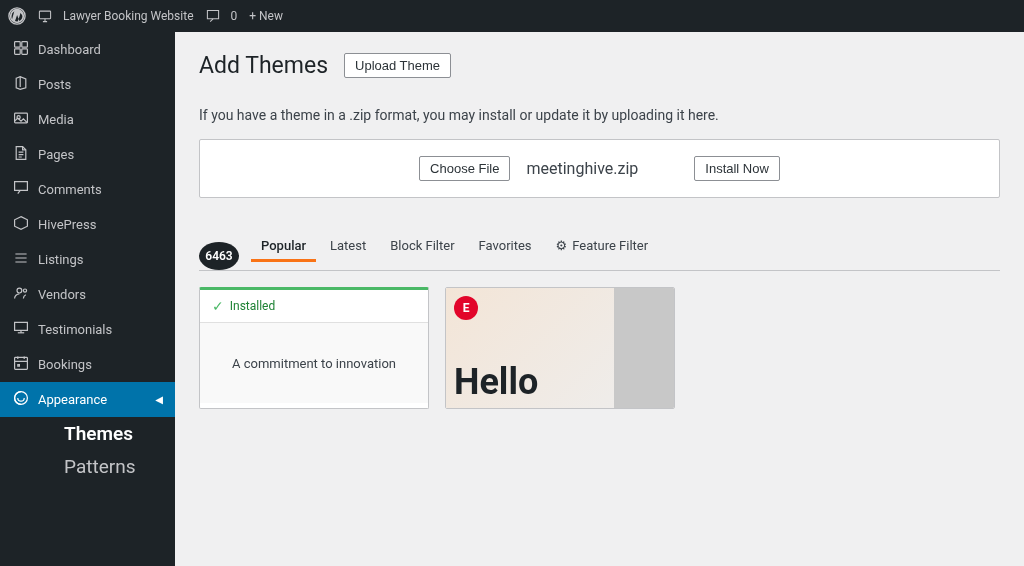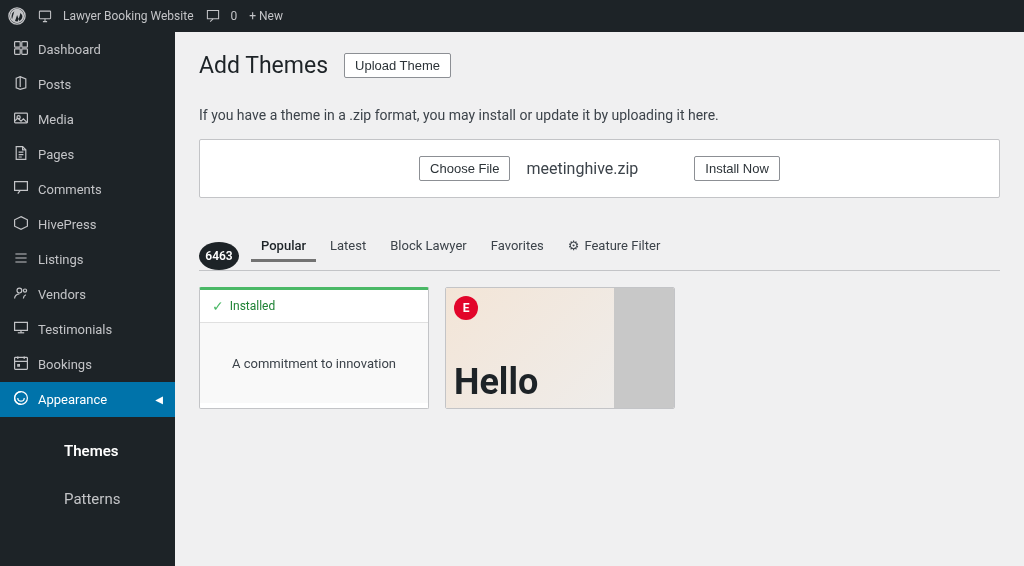--- a/index.html
+++ b/index.html
@@ -51,22 +51,21 @@
       white-space: nowrap;
     }
     .sidebar-item.active { background: #0073aa; color: #fff; }
     .sidebar-item .icon { font-size: 14px; width: 18px; text-align: center; flex-shrink: 0; }
     .sidebar-sub { padding-left: 32px; }
     .sidebar-sub-item {
       display: block;
       padding: 5px 0 5px 32px;
       color: #c3c4c7;
       cursor: pointer;
-      font-size: 15px;
-      margin-top: 20px;
+      font-size: 19px;
     }
     .sidebar-sub-item.active { color: #fff; font-weight: 600; }
 
     
     .content {
       flex: 1;
       overflow-y: auto;
       padding: 20px 24px;
       background: #f0f0f1;
     }
@@ -159,21 +158,21 @@
       padding: 6px 10px;
       color: #3c434a;
       cursor: pointer;
       font-size: 13px;
       border-bottom: 3px solid transparent;
       margin-bottom: -1px;
       display: flex;
       align-items: center;
       gap: 5px;
     }
-    .tab-item.active { color: #1d2327; border-bottom: 3px solid #737373; font-weight: 500; }
+    .tab-item.active { color: #1d2327; border-bottom: 3px solid #f97316; font-weight: 500; }
 
     
     .themes-grid {
       display: flex;
       gap: 16px;
       overflow: hidden;
     }
     .theme-card {
       width: 230px;
       border: 1px solid #c3c4c7;
@@ -407,21 +406,21 @@
     <div class="upload-box">
       <button class="choose-file-btn">Choose File</button>
       <span class="file-name">meetinghive.zip</span>
       <button class="install-now-btn">Install Now</button>
     </div>
 
     <div class="tabs-bar">
       <div class="tab-count">6463</div>
       <div class="tab-item active">Popular</div>
       <div class="tab-item">Latest</div>
-      <div class="tab-item">Block Lawyer</div>
+      <div class="tab-item">Block Filter</div>
       <div class="tab-item">Favorites</div>
       <div class="tab-item">
         <span style="font-size:13px;">⚙</span>
         <span>Feature Filter</span>
       </div>
     </div>
 
     <div class="themes-grid">
 
       <div class="theme-card theme-card-installed">

